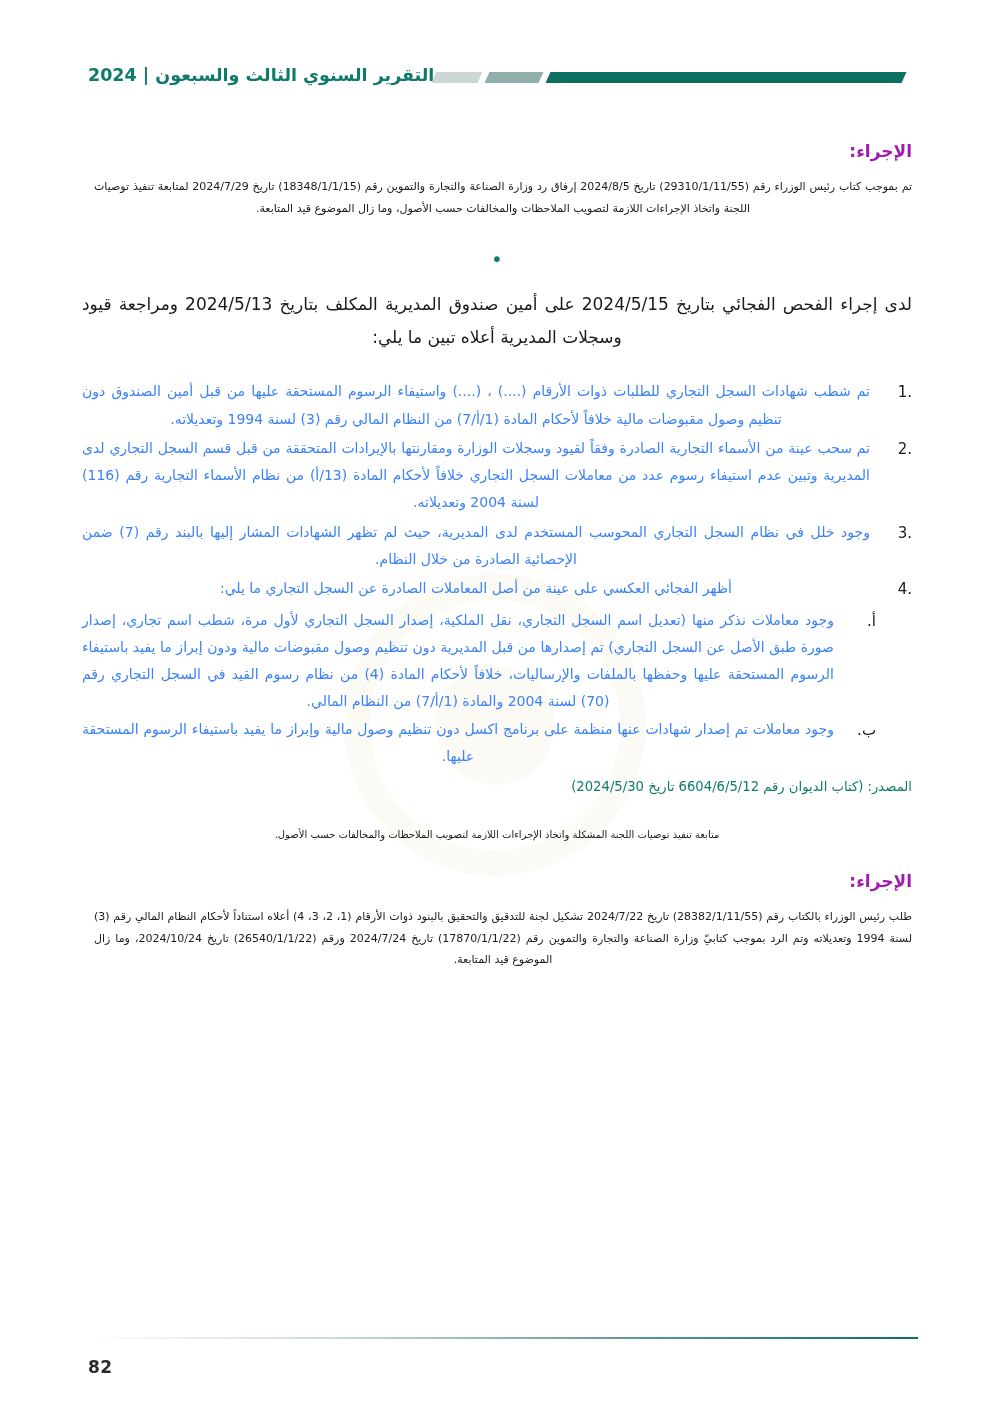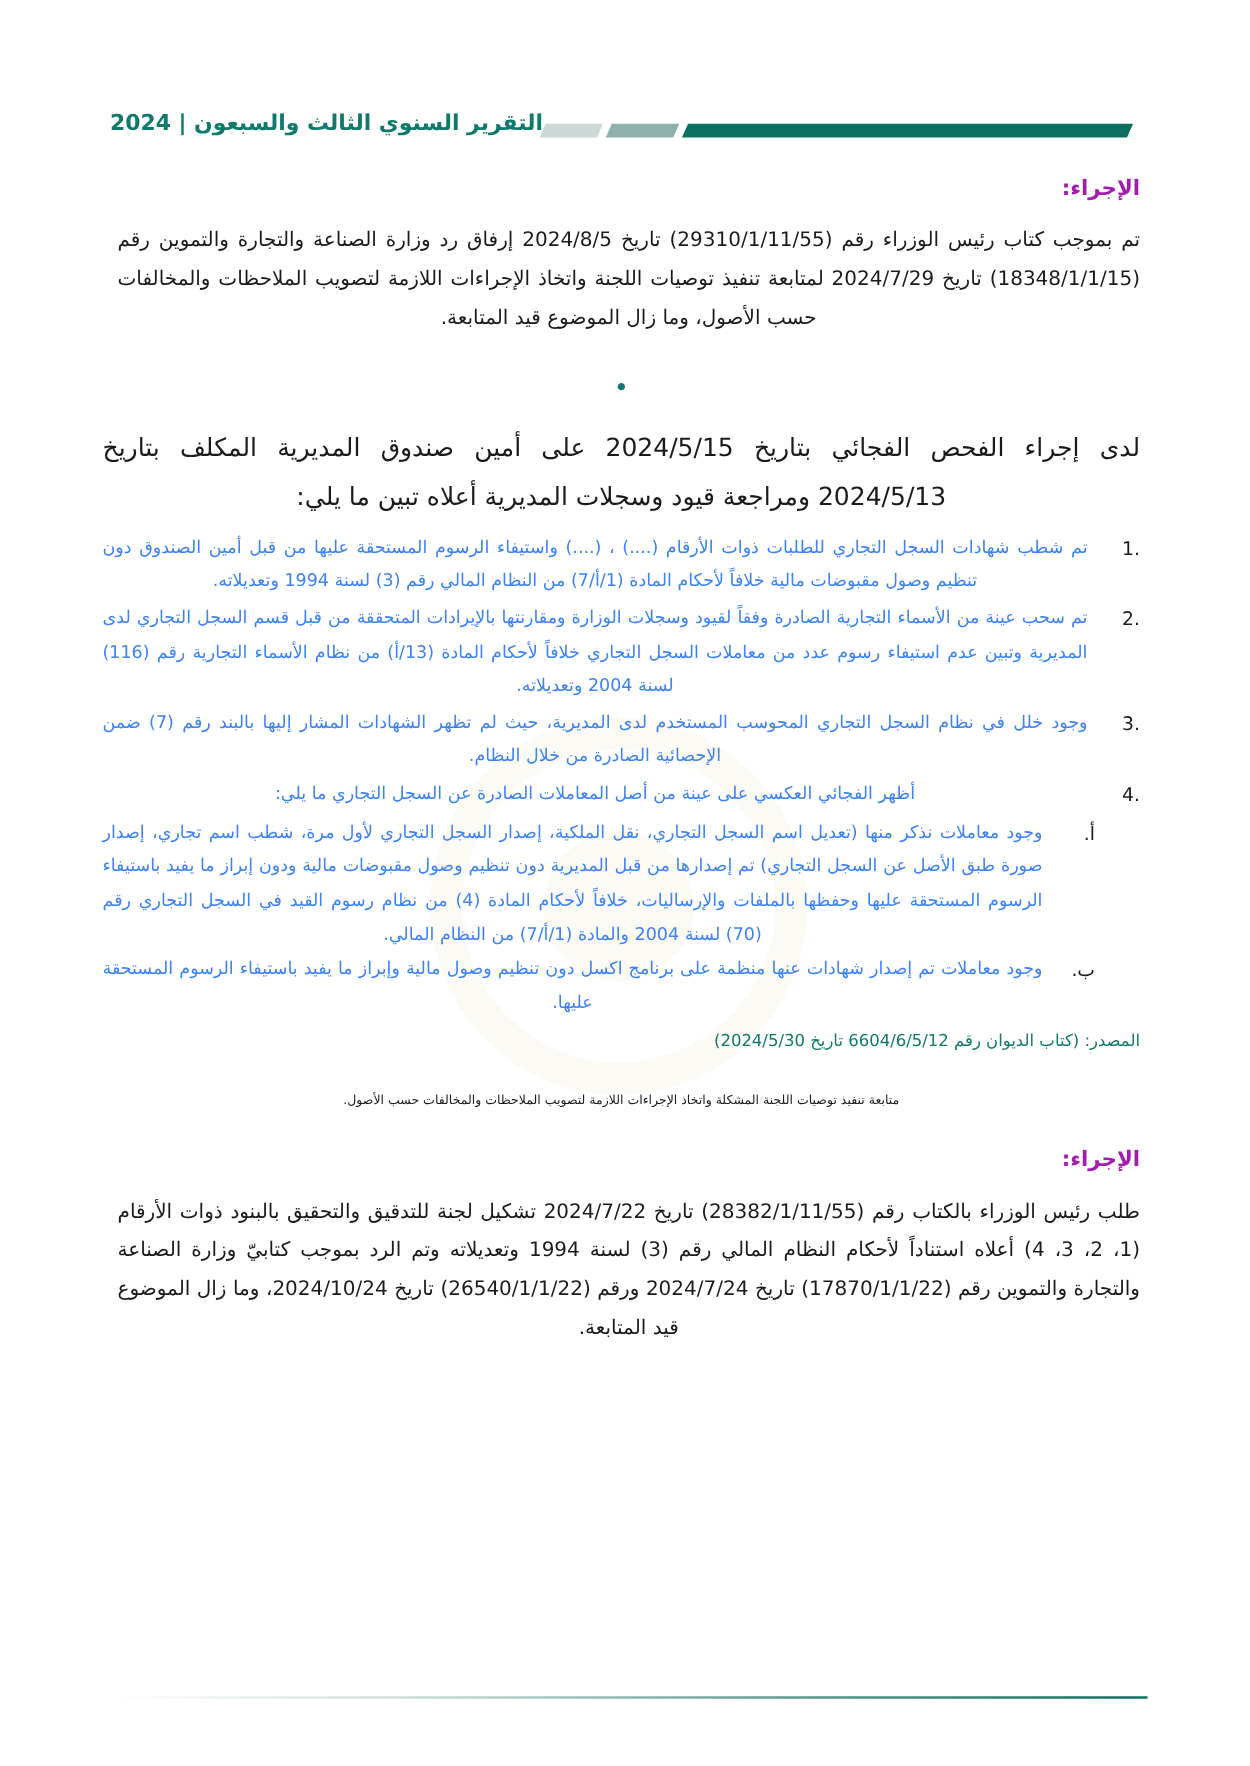--- a/index.html
+++ b/index.html
@@ -52,27 +52,27 @@
     transform: translate(-50%, -50%);
     width: 120px;
     height: 120px;
     border-radius: 50%;
     background: #b9a33c;
   }
 
   
   .page-header {
     position: absolute;
-    top: 76px;
+    top: 60px;
     left: 88px;
     right: 82px;
     height: 34px;
     display: flex;
     flex-direction: row;
-    align-items: flex-end;
+    align-items: center;
     justify-content: flex-start;
     z-index: 3;
   }
   .header-title {
     font-size: 17.5px;
     font-weight: bold;
     color: #0f7a6b;
     white-space: nowrap;
     letter-spacing: -0.2px;
     line-height: 1;
@@ -109,21 +109,21 @@
   .section-label {
     font-size: 17px;
     font-weight: bold;
     color: #a21caf;
     text-align: right;
     margin: 0 0 14px 0;
     line-height: 1.3;
   }
 
   .body-text {
-    font-size: 16px;
+    font-size: 11px;
     line-height: 1.95;
     text-align: justify;
     text-align-last: center;
     color: #1a1a1a;
     margin: 0 0 10px 12px;
   }
 
   .bullet-heading {
     display: flex;
     flex-direction: row;
@@ -139,25 +139,25 @@
   }
   .bullet-heading-text {
     font-size: 17.5px;
     font-weight: bold;
     color: #0f7a6b;
     line-height: 1.3;
     white-space: nowrap;
   }
 
   .intro-text {
-    font-size: 20px;
+    font-size: 17px;
     line-height: 1.95;
     text-align: justify;
     text-align-last: center;
-    margin: 0 0 8px 0;
+    margin: 0 0 24px 0;
   }
 
   ol.num-list {
     list-style: none;
     margin: 0;
     padding: 0;
   }
   ol.num-list > li {
     display: flex;
     flex-direction: row;
@@ -311,15 +311,16 @@
     <div class="spacer-md"></div>
 
     <h2 class="section-label">الإجراء:</h2>
 
     <p class="body-text">طلب رئيس الوزراء بالكتاب رقم (28382/1/11/55) تاريخ 2024/7/22 تشكيل لجنة للتدقيق والتحقيق بالبنود ذوات الأرقام (1، 2، 3، 4) أعلاه استناداً لأحكام النظام المالي رقم (3) لسنة 1994 وتعديلاته وتم الرد بموجب كتابيّ وزارة الصناعة والتجارة والتموين رقم (17870/1/1/22) تاريخ 2024/7/24 ورقم (26540/1/1/22) تاريخ 2024/10/24، وما زال الموضوع قيد المتابعة.</p>
 
   </div>
 
   <div class="page-footer">
     <div class="footer-rule"></div>
+    <div class="page-number">82</div>
   </div>
 
 </div>
 
 </body></html>

